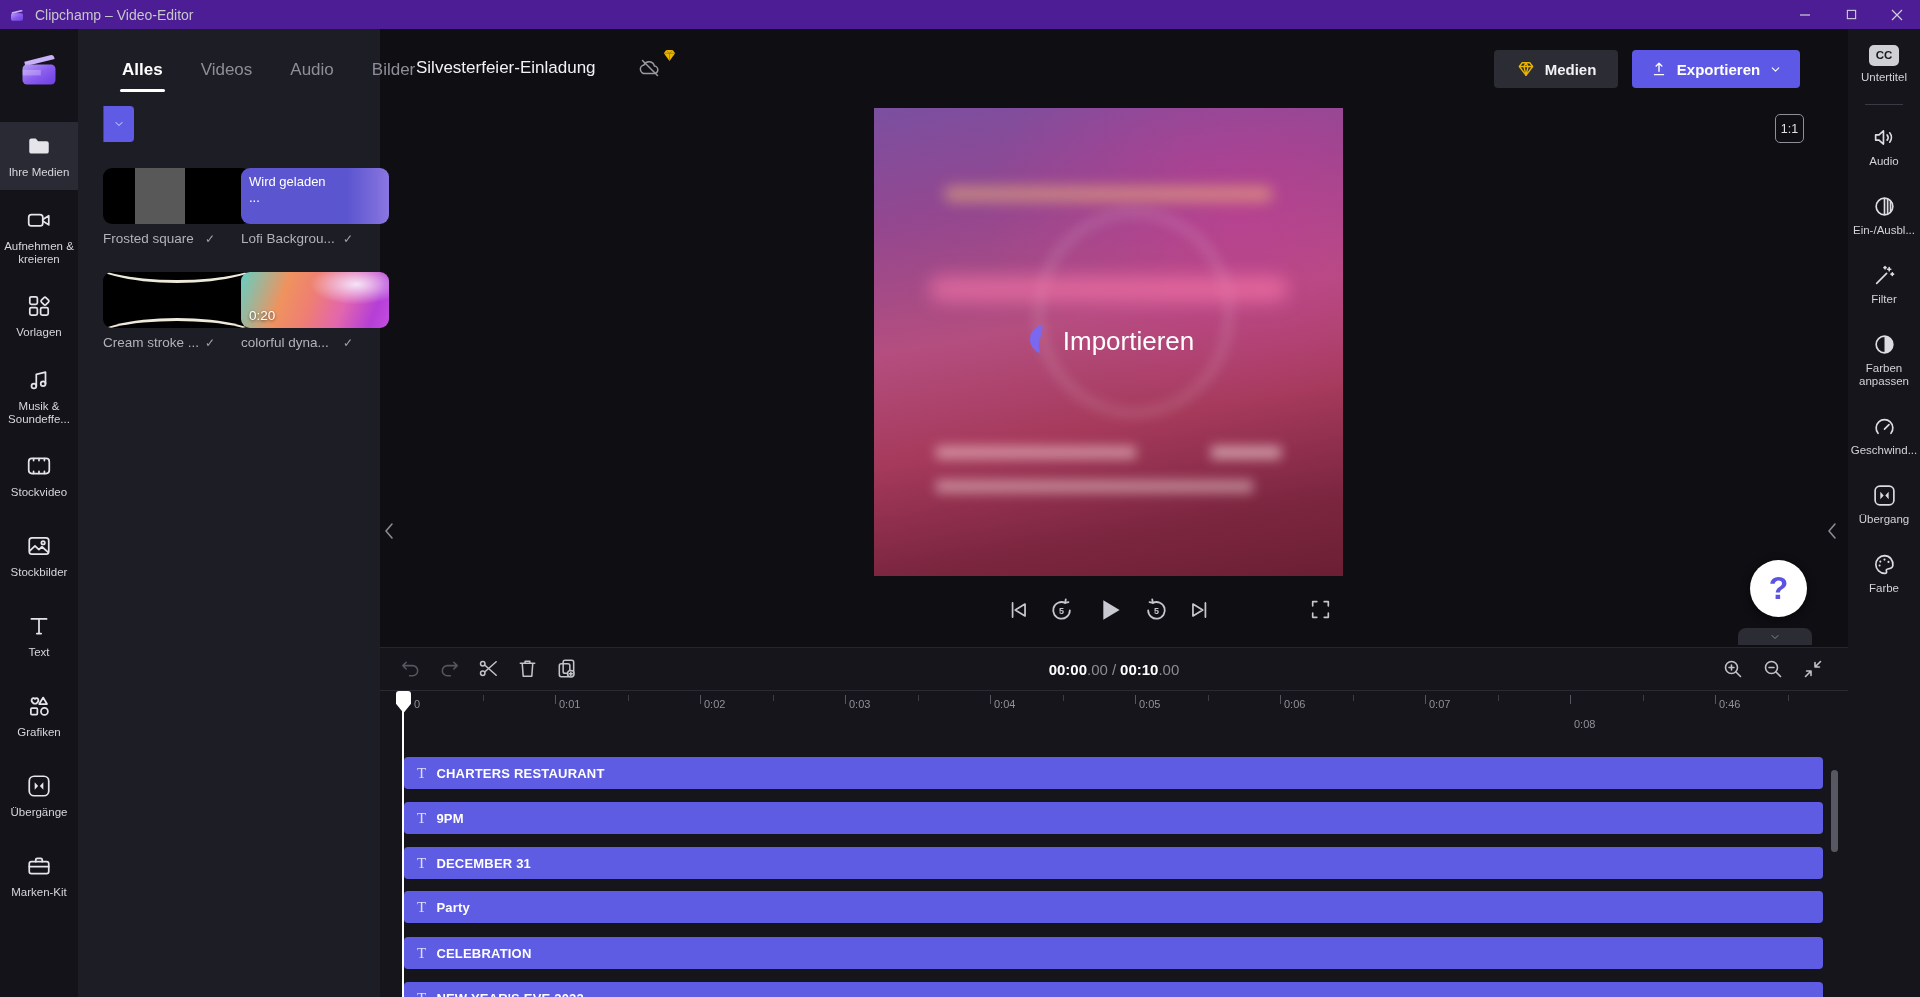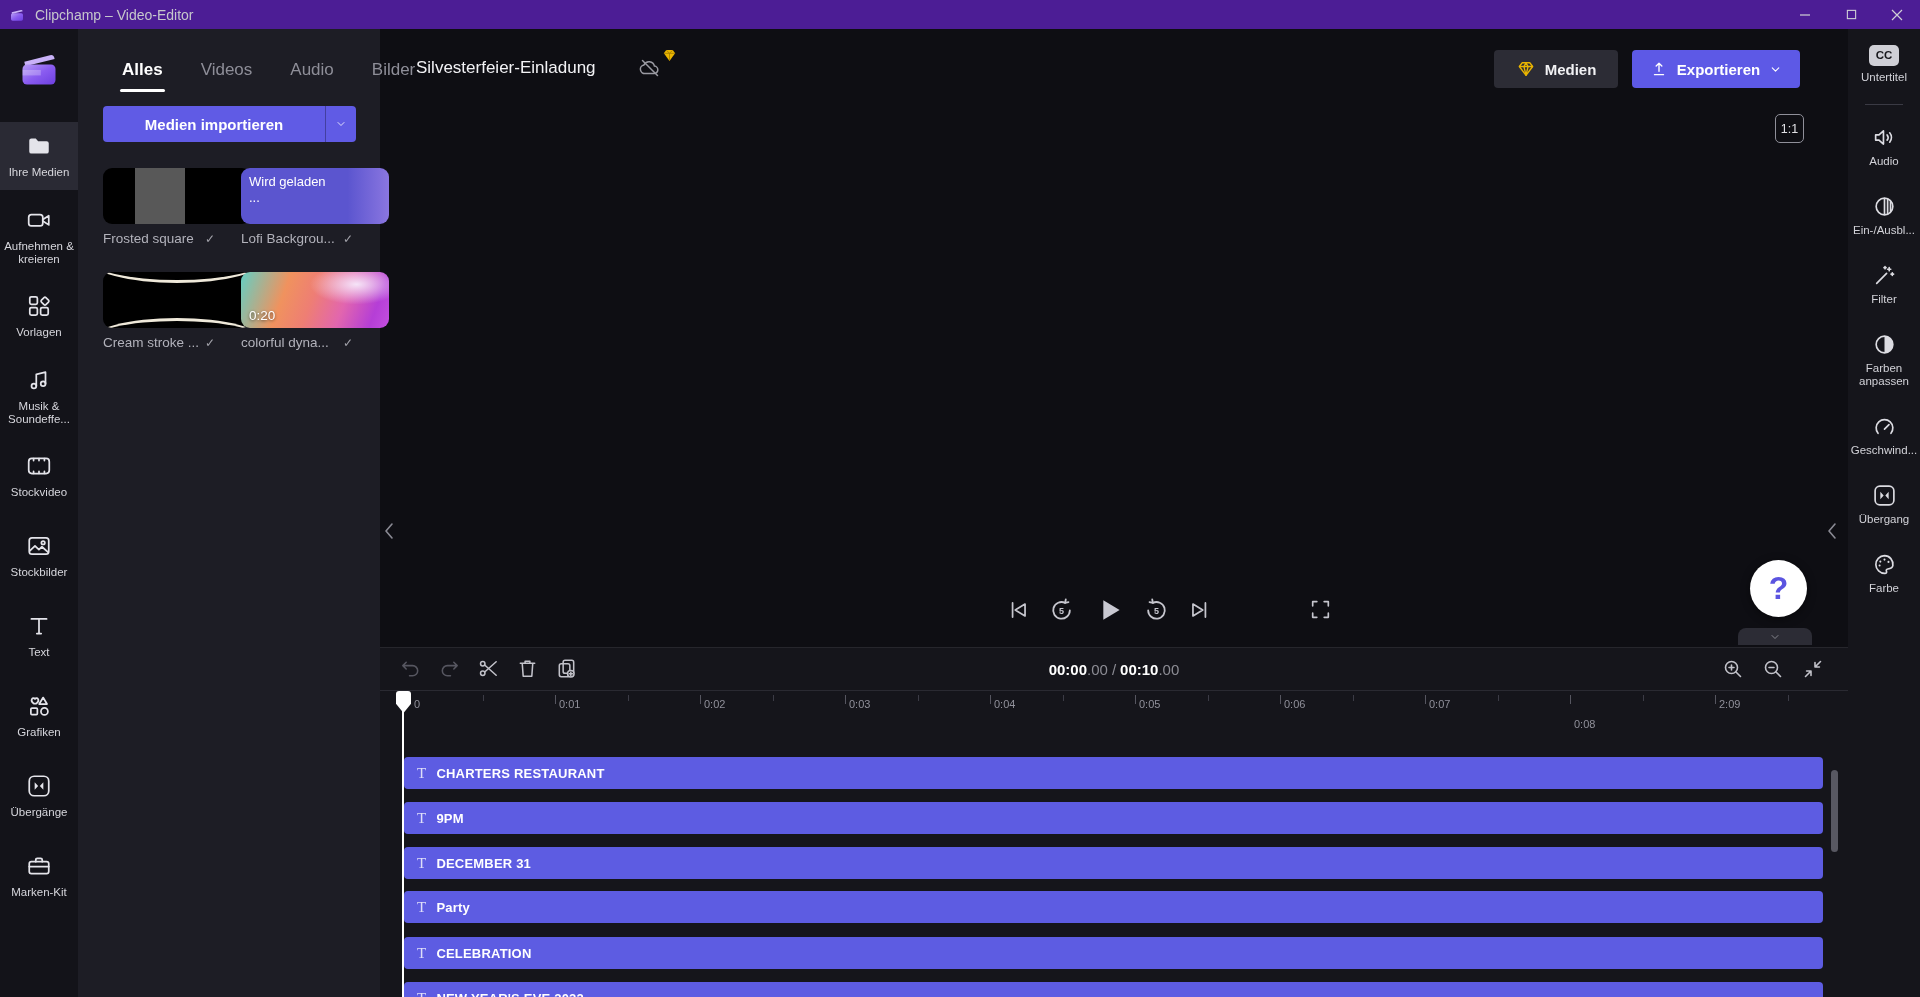--- a/index.html
+++ b/index.html
@@ -274,21 +274,20 @@
   </nav>
 
   <section class="mediapanel">
     <div class="tabs">
       <span class="tab active">Alles</span>
       <span class="tab">Videos</span>
       <span class="tab">Audio</span>
       <span class="tab">Bilder</span>
     </div>
     <div class="import-row">
-      <div class="import-main">Medien importieren</div>
       <div class="import-chev">
         <svg width="12" height="12" viewBox="0 0 24 24" class="stroke">
             <path d="M6 9l6 6 6-6"></path>
           </svg>
       </div>
     </div>
     <div class="thumbgrid">
       <div class="card">
         <div class="thumb thumb-frosted">
             <div class="inner"></div>
@@ -353,20 +352,34 @@
         <path d="M12 15V4.5M8.2 8L12 4.3 15.8 8M6 19.5h12"></path>
         </g>
       </svg>
     <span>Exportieren</span>
     <svg width="13" height="13" viewBox="0 0 24 24">
       <path d="M6 9l6 6 6-6" fill="none" stroke="#fff" stroke-width="2" stroke-linecap="round" stroke-linejoin="round"></path>
       </svg>
   </div>
   <div class="aspect-badge">1:1</div>
 
+  <div class="preview">
+    <div class="bl bl1"></div>
+    <div class="bl swirl"></div>
+    <div class="bl bl2"></div>
+    <div class="bl bl3"></div>
+    <div class="bl bl3b"></div>
+    <div class="bl bl4"></div>
+    <div class="preview-toast">
+      <svg width="26" height="36" viewBox="0 0 18 26">
+        <path d="M13.6 1.2C8.2 2.2 4.2 7.1 4.7 12.6c.4 4.4 3.4 8 7.5 9.3-1.5-3.4-1.6-7.4-.1-11.1 1.2-3.2 1.9-6.4 1.5-9.6z" fill="#7a68ee"></path>
+      </svg>
+      <span class="toast-label">Importieren</span>
+    </div>
+  </div>
 
   <div class="playback">
     <div class="pb-btn">
       <svg width="26" height="26" viewBox="0 0 24 24" class="stroke">
           <path d="M7 5.5v13M18.5 6.5L9.5 12l9 5.5z"></path>
         </svg>
     </div>
     <div class="pb-btn">
       <svg width="27" height="27" viewBox="0 0 24 24" class="stroke">
         <path d="M15.2 5.2A7.4 7.4 0 1 0 19.4 12"></path>
@@ -498,21 +511,21 @@
         <div class="tick major" style="left: 900px;"></div>
         <div class="tick-label" style="left: 904px;">0:06</div>
         <div class="tick minor" style="left: 972.5px;"></div>
         <div class="tick major" style="left: 1045px;"></div>
         <div class="tick-label" style="left: 1049px;">0:07</div>
         <div class="tick minor" style="left: 1117.5px;"></div>
         <div class="tick major" style="left: 1190px;"></div>
         <div class="tick-label" style="left: 1194px; margin-top: 20px;">0:08</div>
         <div class="tick minor" style="left: 1262.5px;"></div>
         <div class="tick major" style="left: 1335px;"></div>
-        <div class="tick-label" style="left: 1339px;">2:09</div>
+        <div class="tick-label" style="left: 1339px;">0:46</div>
         <div class="tick minor" style="left: 1407.5px;"></div>
       </div>
 
     <div class="playhead-flag"></div>
     <div class="playhead-line"></div>
 
     <div class="track t1">
       <span class="ticon">T</span>
       <span>CHARTERS RESTAURANT</span>
     </div>

